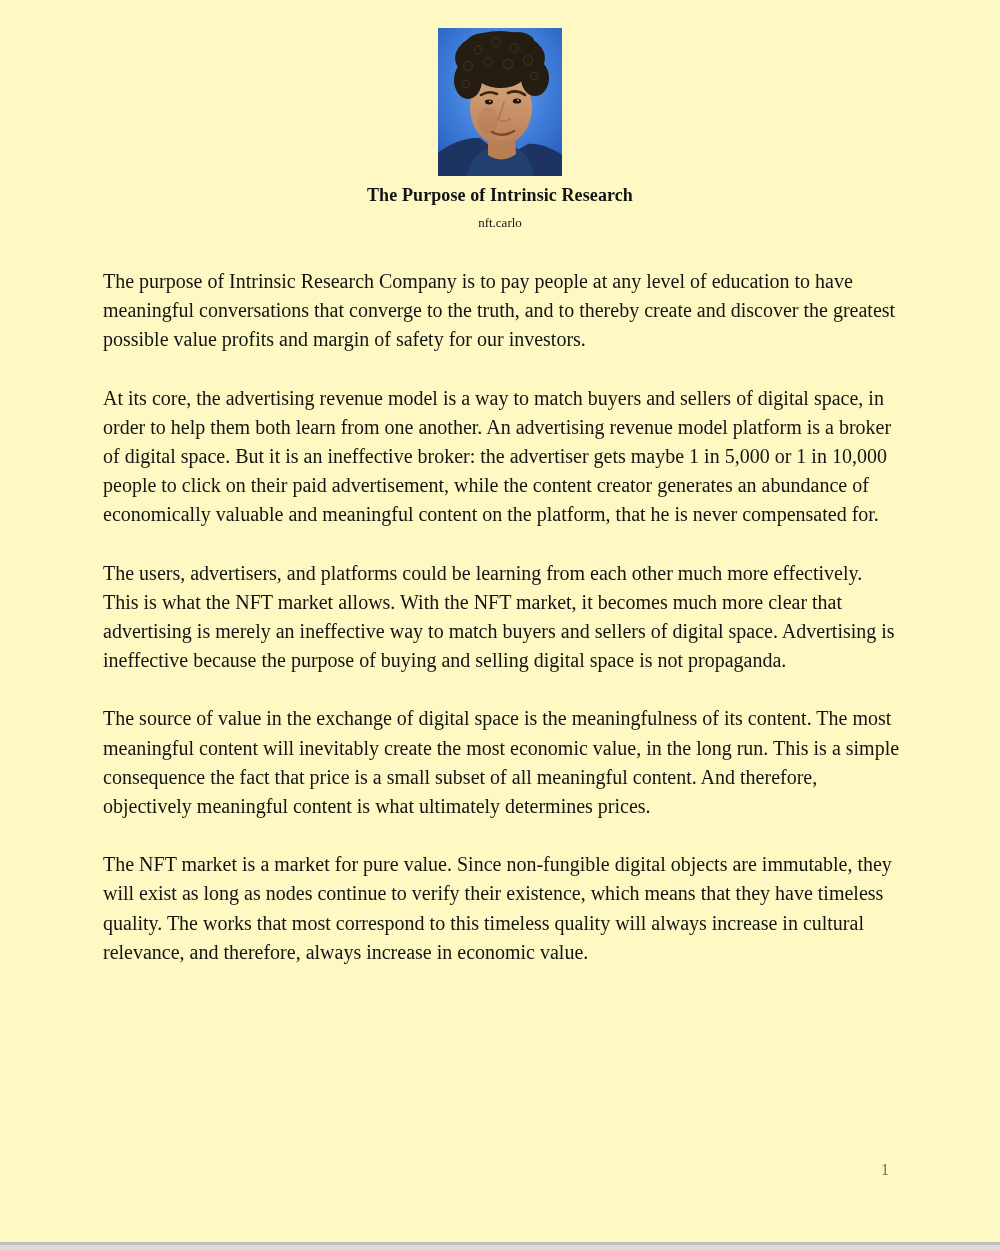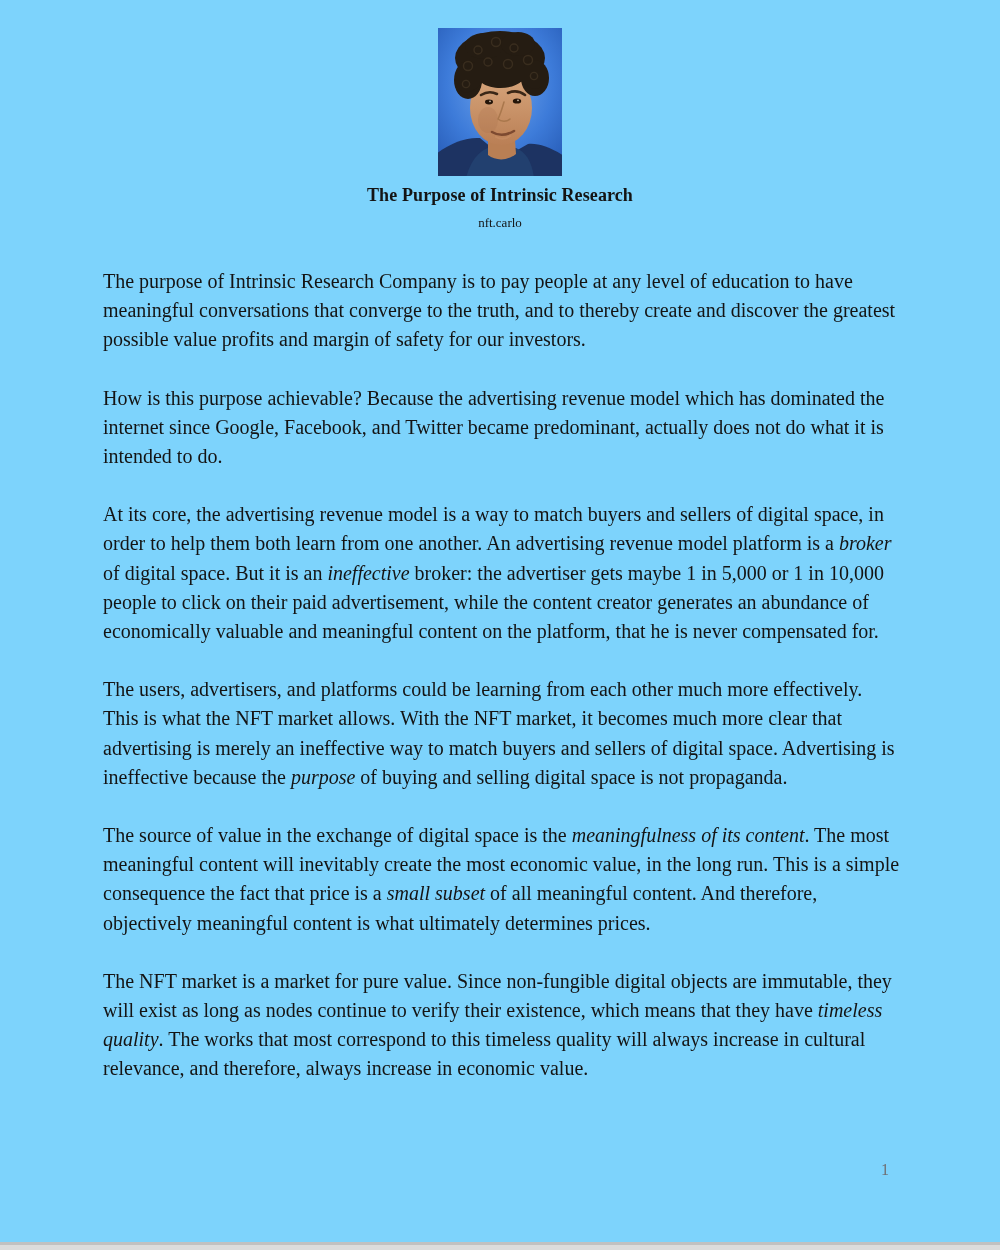--- a/index.html
+++ b/index.html
@@ -4,21 +4,21 @@
 <style>
   html, body {
     margin: 0;
     padding: 0;
     background: #ffffff;
   }
   .page {
     position: relative;
     width: 1000px;
     height: 1250px;
-    background: #7dd3fc;
+    background: #fef9c3;
     font-family: "Liberation Serif", "DejaVu Serif", serif;
     color: #141414;
     overflow: hidden;
   }
   .portrait {
     position: absolute;
     left: 438px;
     top: 28px;
     width: 124px;
     height: 148px;
@@ -46,21 +46,21 @@
   .body-text {
     position: absolute;
     left: 103px;
     top: 267px;
     width: 797px;
     font-size: 20px;
     line-height: 29.2px;
     text-align: left;
   }
   .body-text p { margin: 0 0 29px 0; }
-  .it { font-style: italic; }
+  .it { }
   .page-number {
     position: absolute;
     left: 881px;
     top: 1161px;
     font-size: 16px;
     color: #6f6f73;
   }
   .page-edge-line {
     position: absolute;
     left: 0;
@@ -143,21 +143,20 @@
       <path d="M58,109 Q65,113 72,108" stroke="#c68c63" stroke-width="2" fill="none" opacity="0.8" stroke-linecap="round"></path>
     </svg>
   </div>
 
   <h1 class="doc-title">The Purpose of Intrinsic Research</h1>
 
   <div class="doc-author">nft.carlo</div>
 
   <div class="body-text">
       <p><span>The purpose of Intrinsic Research Company is to pay people at any level of education to have meaningful conversations that converge to the truth, and to thereby create and discover the greatest possible value profits and margin of safety for our investors.</span></p>
-      <p><span>How is this purpose achievable? Because the advertising revenue model which has dominated the internet since Google, Facebook, and Twitter became predominant, actually does not do what it is intended to do.</span></p>
       <p><span>At its core, the advertising revenue model is a way to match buyers and sellers of digital space, in order to help them both learn from one another. An advertising revenue model platform is a </span><span class="it">broker</span><span> of digital space. But it is an </span><span class="it">ineffective</span><span> broker: the advertiser gets maybe 1 in 5,000 or 1 in 10,000 people to click on their paid advertisement, while the content creator generates an abundance of economically valuable and meaningful content on the platform, that he is never compensated for.</span></p>
       <p><span>The users, advertisers, and platforms could be learning from each other much more effectively. This is what the NFT market allows. With the NFT market, it becomes much more clear that advertising is merely an ineffective way to match buyers and sellers of digital space. Advertising is ineffective because the </span><span class="it">purpose</span><span> of buying and selling digital space is not propaganda.</span></p>
       <p><span>The source of value in the exchange of digital space is the </span><span class="it">meaningfulness of its content</span><span>. The most meaningful content will inevitably create the most economic value, in the long run. This is a simple consequence the fact that price is a </span><span class="it">small subset</span><span> of all meaningful content. And therefore, objectively meaningful content is what ultimately determines prices.</span></p>
       <p><span>The NFT market is a market for pure value. Since non-fungible digital objects are immutable, they will exist as long as nodes continue to verify their existence, which means that they have </span><span class="it">timeless quality</span><span>. The works that most correspond to this timeless quality will always increase in cultural relevance, and therefore, always increase in economic value.</span></p>
     </div>
 
   <div class="page-number">1</div>
 
   <div class="page-edge-line"></div>
   <div class="page-edge-below"></div>

